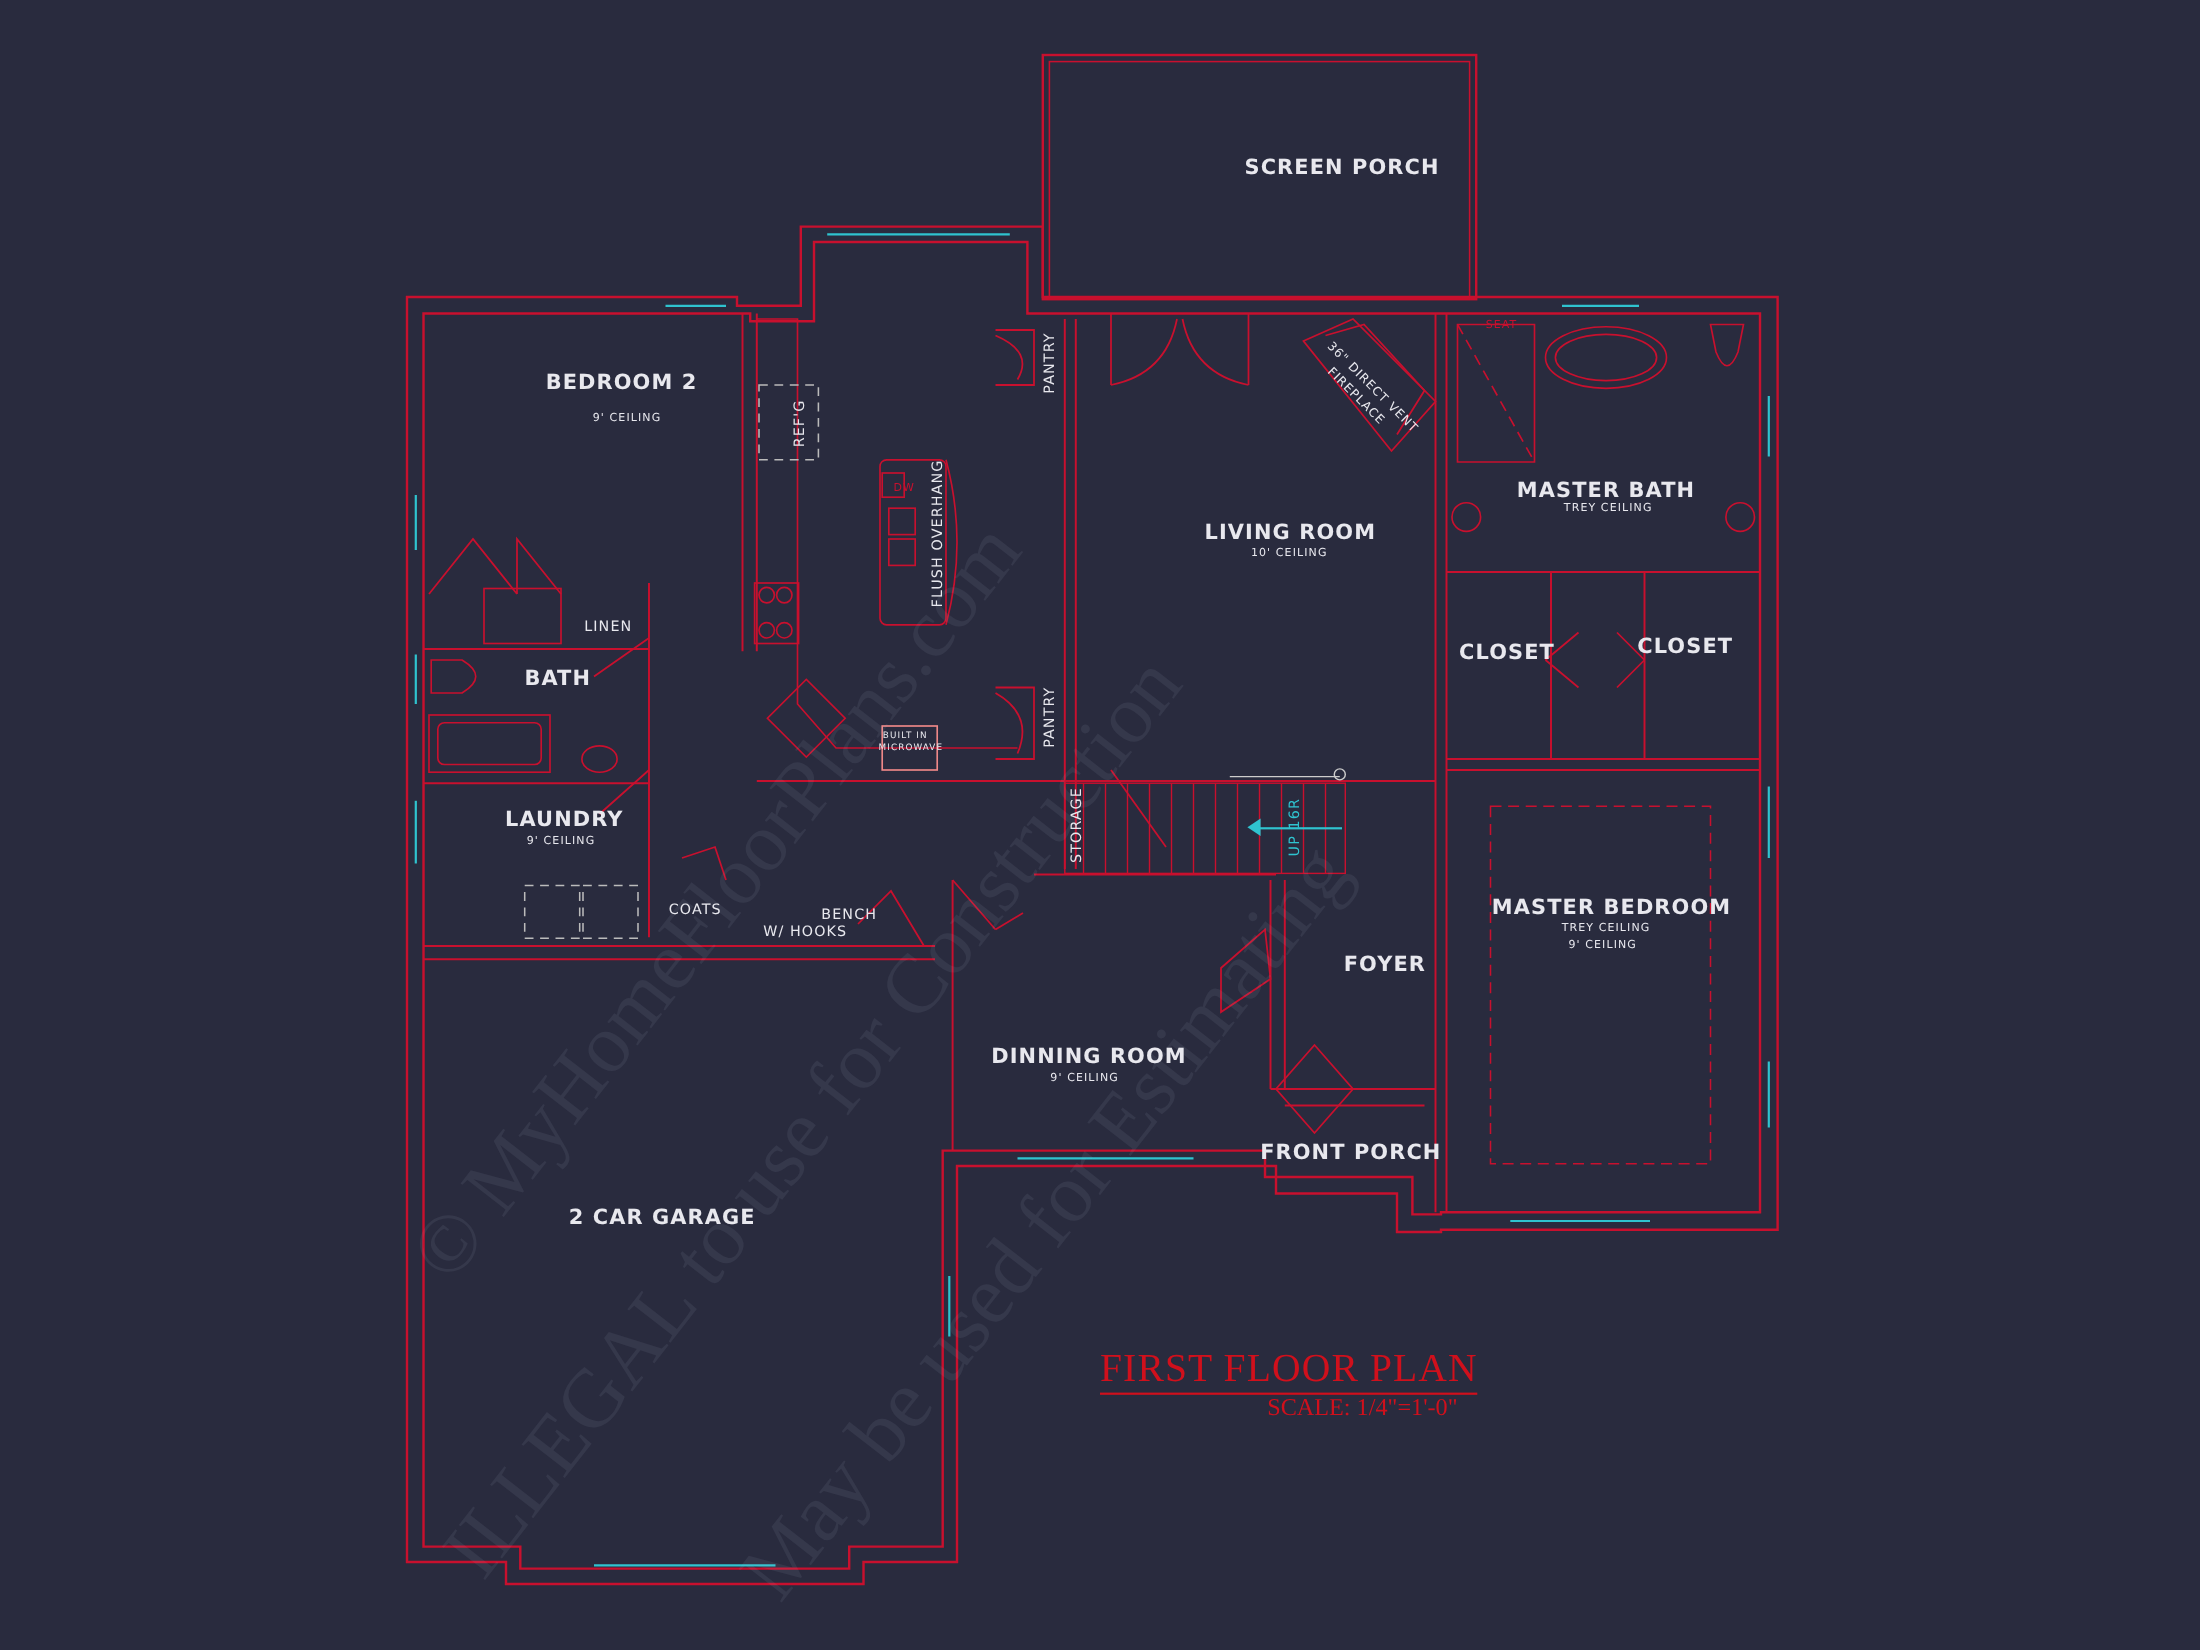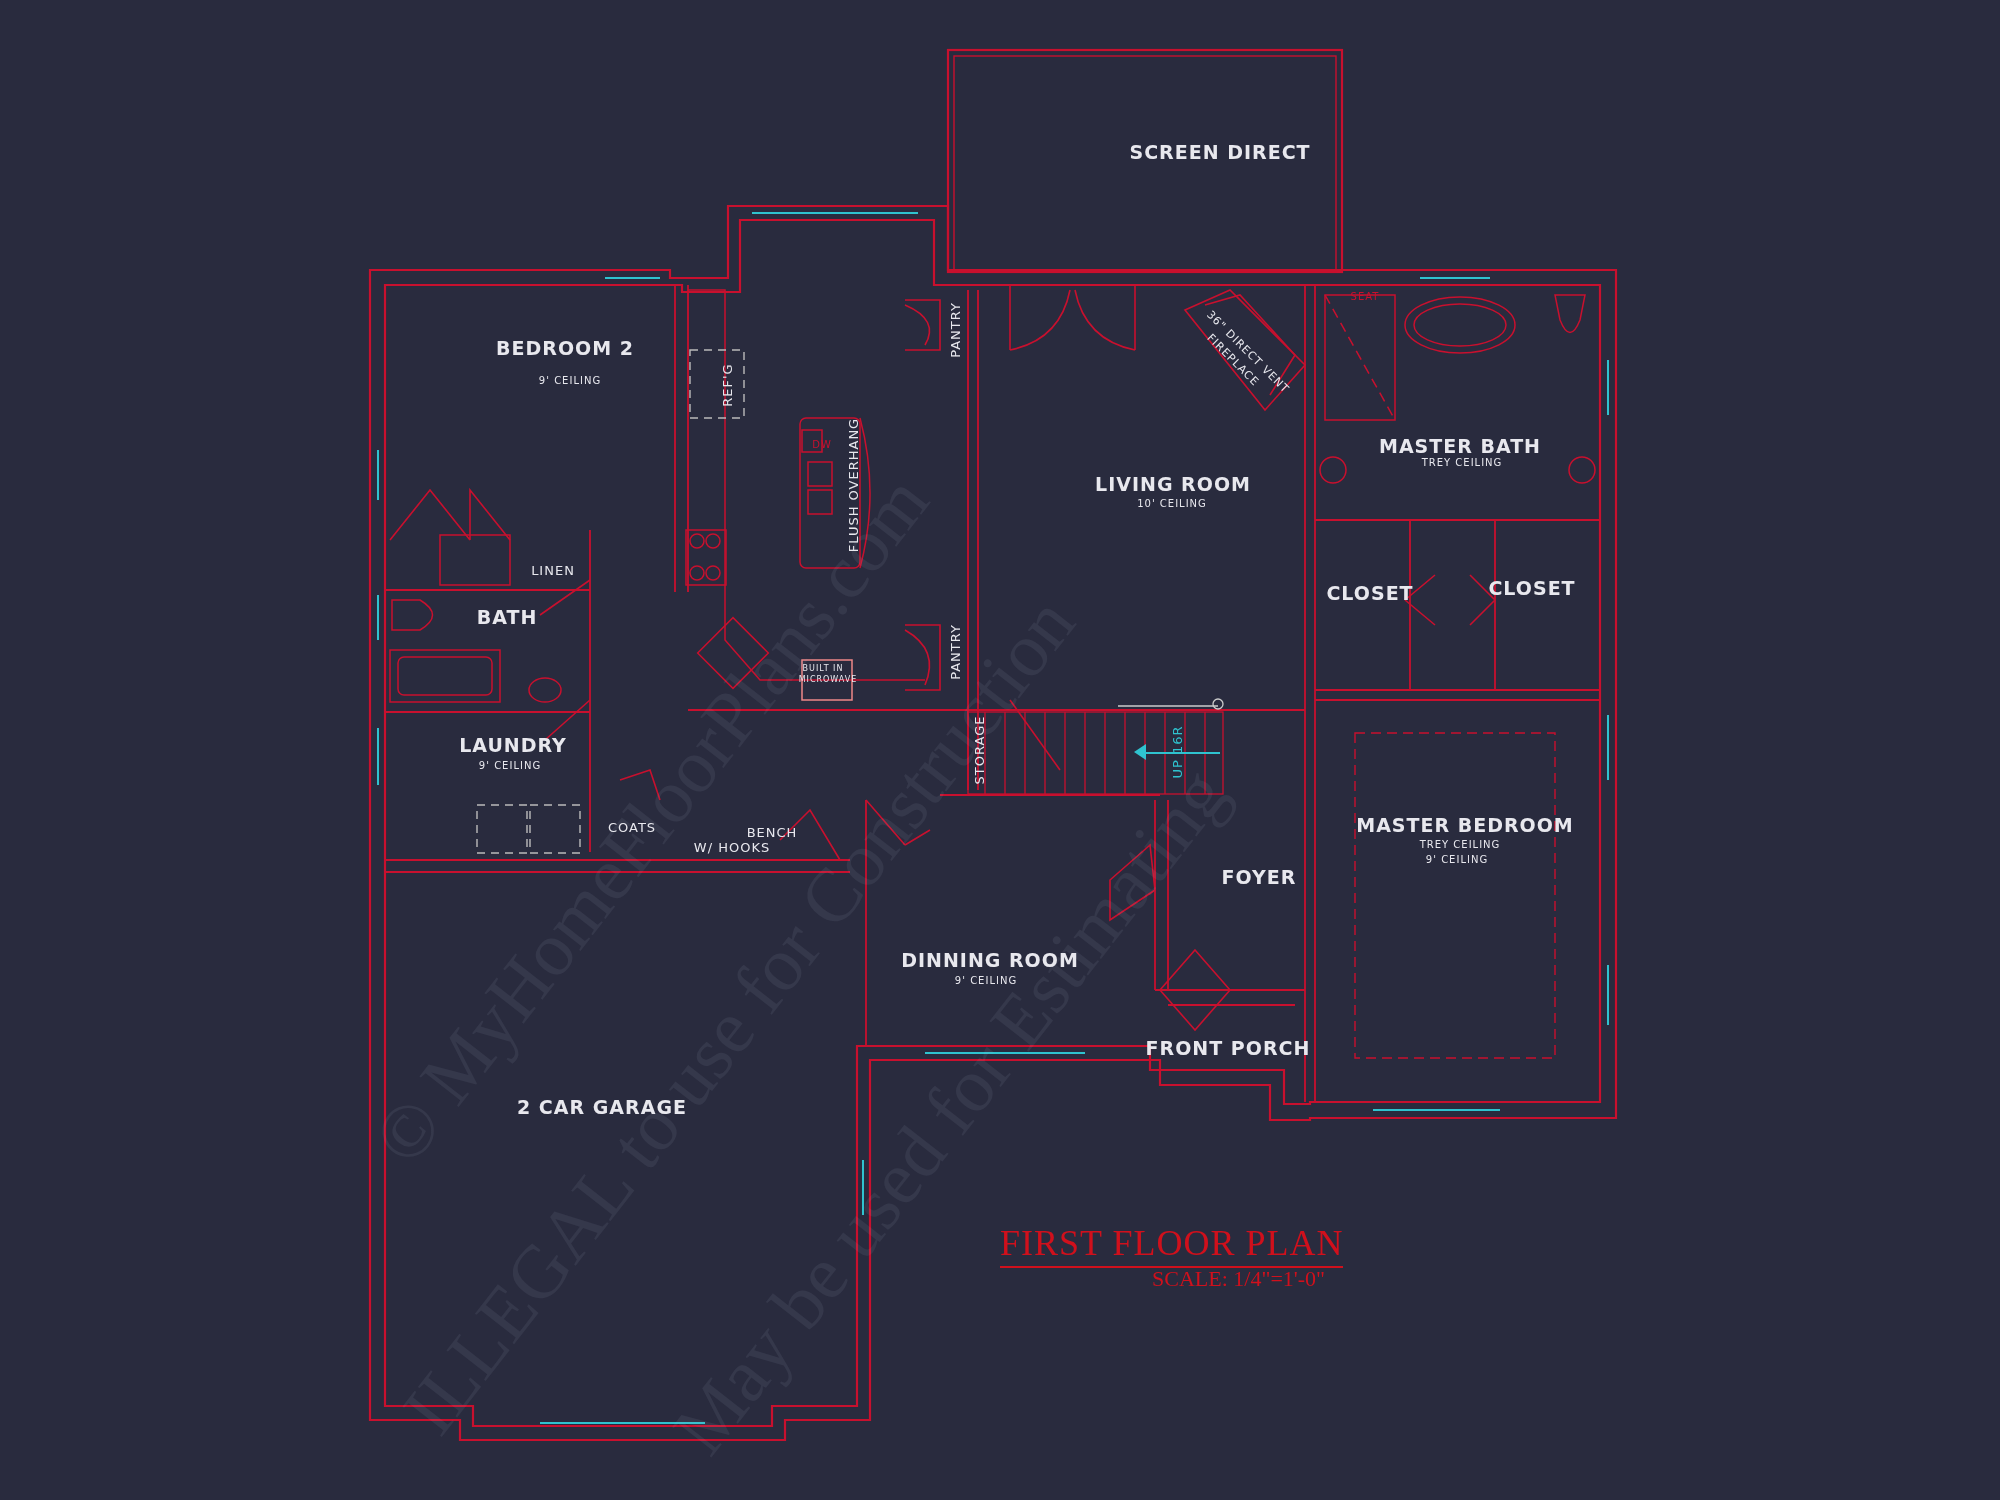--- a/index.html
+++ b/index.html
@@ -154,21 +154,21 @@
       <line x1="863" y1="1160" x2="863" y2="1215"></line>
       <line x1="540" y1="1423" x2="705" y2="1423"></line>
     </g>
   </g>
 </svg>
 
 <div class="wm" style="left:390px; top:1110px;">© MyHomeFloorPlans.com</div>
 <div class="wm" style="left:420px; top:1380px;">ILLEGAL to use for Construction</div>
 <div class="wm" style="left:690px; top:1400px;">May be used for Estimating</div>
 
-<div class="lbl big" style="left:1220px; top:152px;">SCREEN DIRECT</div>
+<div class="lbl big" style="left:1220px; top:152px;">SCREEN PORCH</div>
 
 <div class="lbl big" style="left:565px; top:348px;">BEDROOM 2</div>
 <div class="lbl sm" style="left:570px; top:380px;">9' CEILING</div>
 
 <div class="lbl big" style="left:1173px; top:484px;">LIVING ROOM</div>
 <div class="lbl sm" style="left:1172px; top:503px;">10' CEILING</div>
 
 <div class="lbl big" style="left:1460px; top:446px;">MASTER BATH</div>
 <div class="lbl sm" style="left:1462px; top:462px;">TREY CEILING</div>
 

